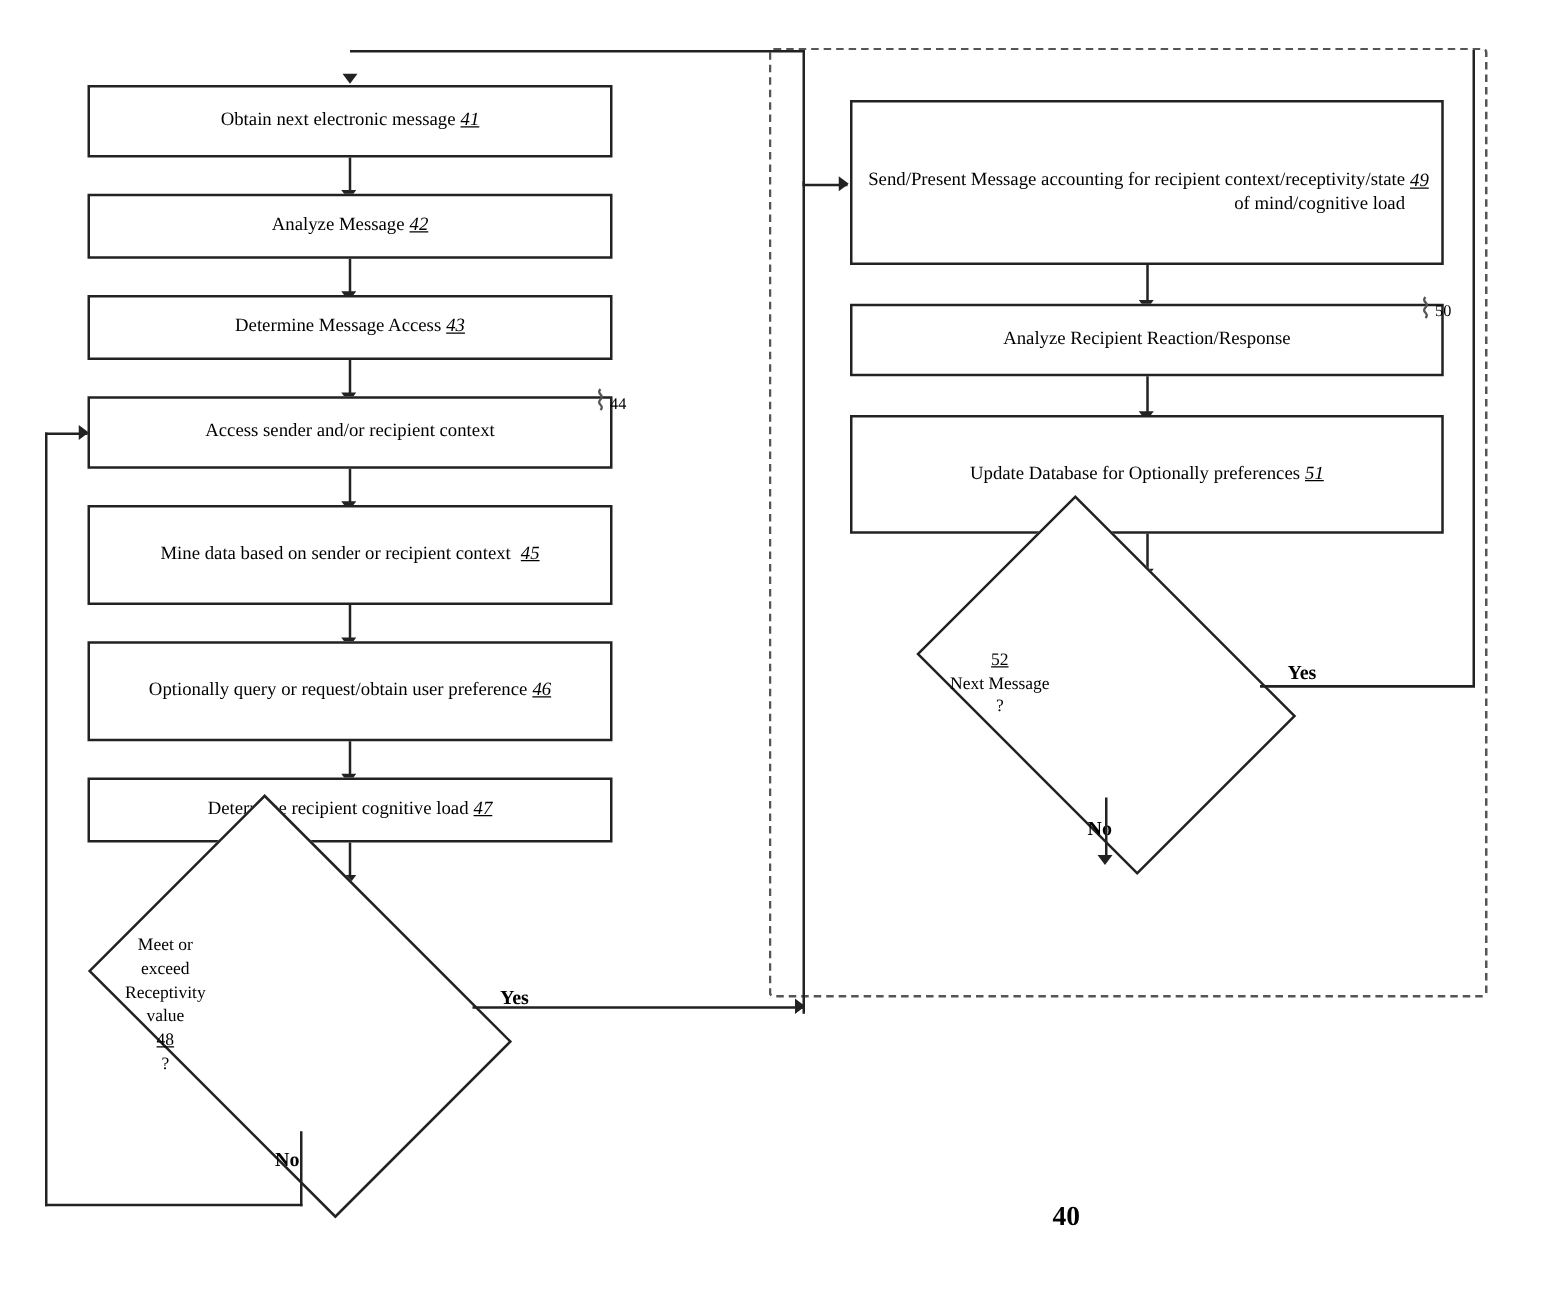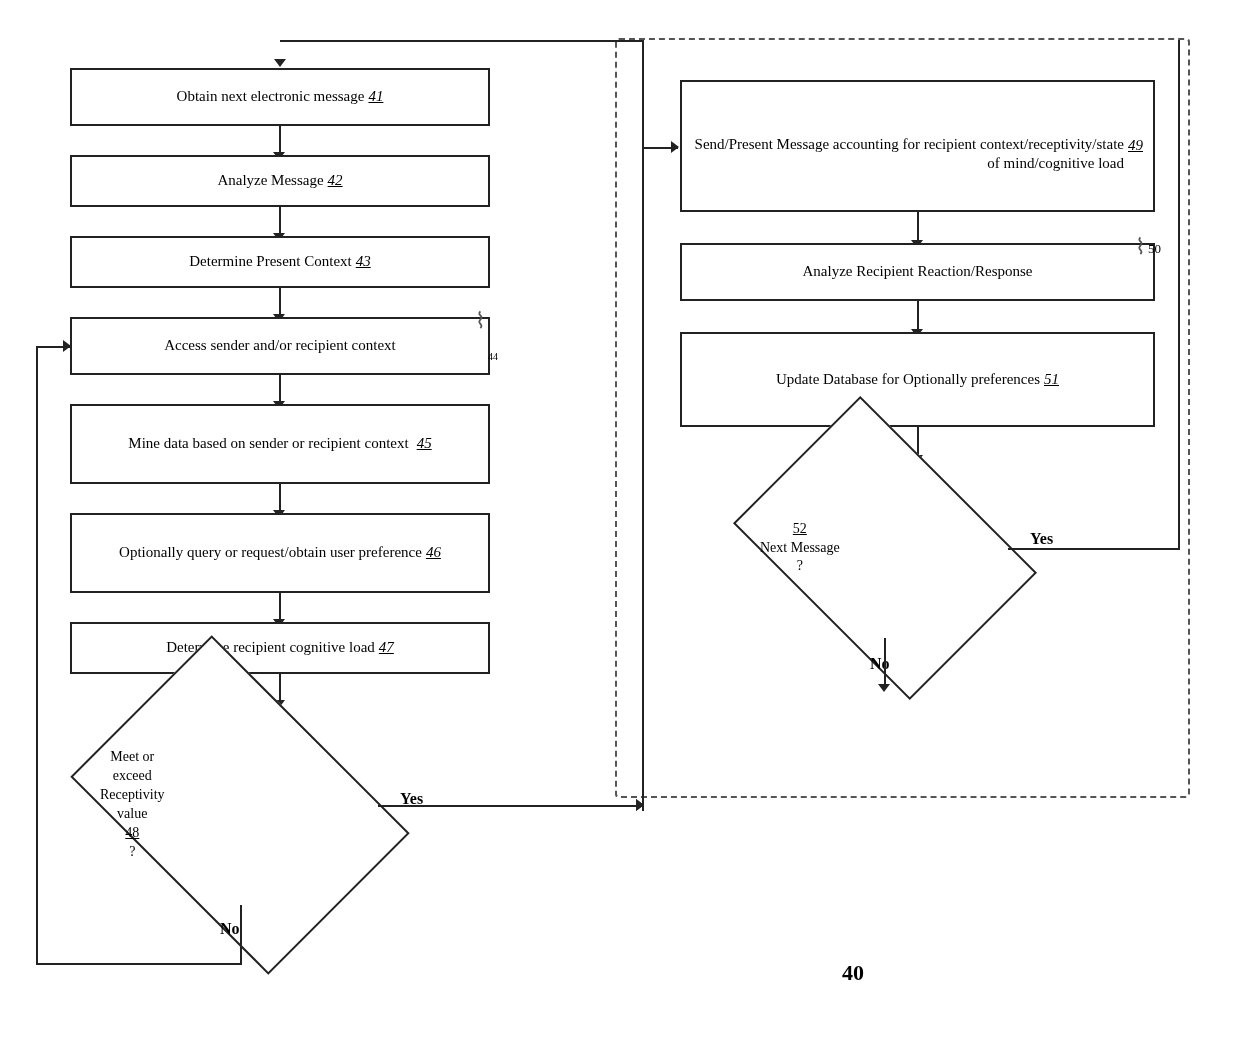--- a/index.html
+++ b/index.html
@@ -123,33 +123,33 @@
 
   <div class="flow-box" style="left:70px; top:155px; width:420px; height:52px;">
     <span>Analyze Message</span>
     <span class="ref">42</span>
   </div>
 
   <div class="arrow arrow-v" style="left:279px; top:207px; height:28px;"></div>
   <div class="arrowhead-down" style="left:273px; top:233px;"></div>
 
   <div class="flow-box" style="left:70px; top:236px; width:420px; height:52px;">
-    <span>Determine Present Context</span>
+    <span>Determine Message Access</span>
     <span class="ref">43</span>
   </div>
 
   <div class="arrow arrow-v" style="left:279px; top:288px; height:28px;"></div>
   <div class="arrowhead-down" style="left:273px; top:314px;"></div>
 
   <div class="flow-box" style="left:70px; top:317px; width:420px; height:58px;">
     <span>Access sender and/or recipient context</span>
   </div>
 
   <div class="wavy-corner" style="left:475px; top:310px;">⌇</div>
-  <span class="label-text" style="left:488px; top:315px; font-size:10px;margin-top:36px;">44</span>
+  <span class="label-text" style="left:488px; top:315px; font-size:13px;">44</span>
 
   <div class="arrow arrow-h" style="left:36px; top:346px; width:34px;"></div>
   <div class="arrowhead-right" style="left:63px; top:340px;"></div>
 
   <div class="arrow arrow-v" style="left:279px; top:375px; height:28px;"></div>
   <div class="arrowhead-down" style="left:273px; top:401px;"></div>
 
   <div class="flow-box" style="left:70px; top:404px; width:420px; height:80px;">
     <span>Mine data based on sender or recipient context</span>
     <span class="ref" style="margin-left:8px;">45</span>

